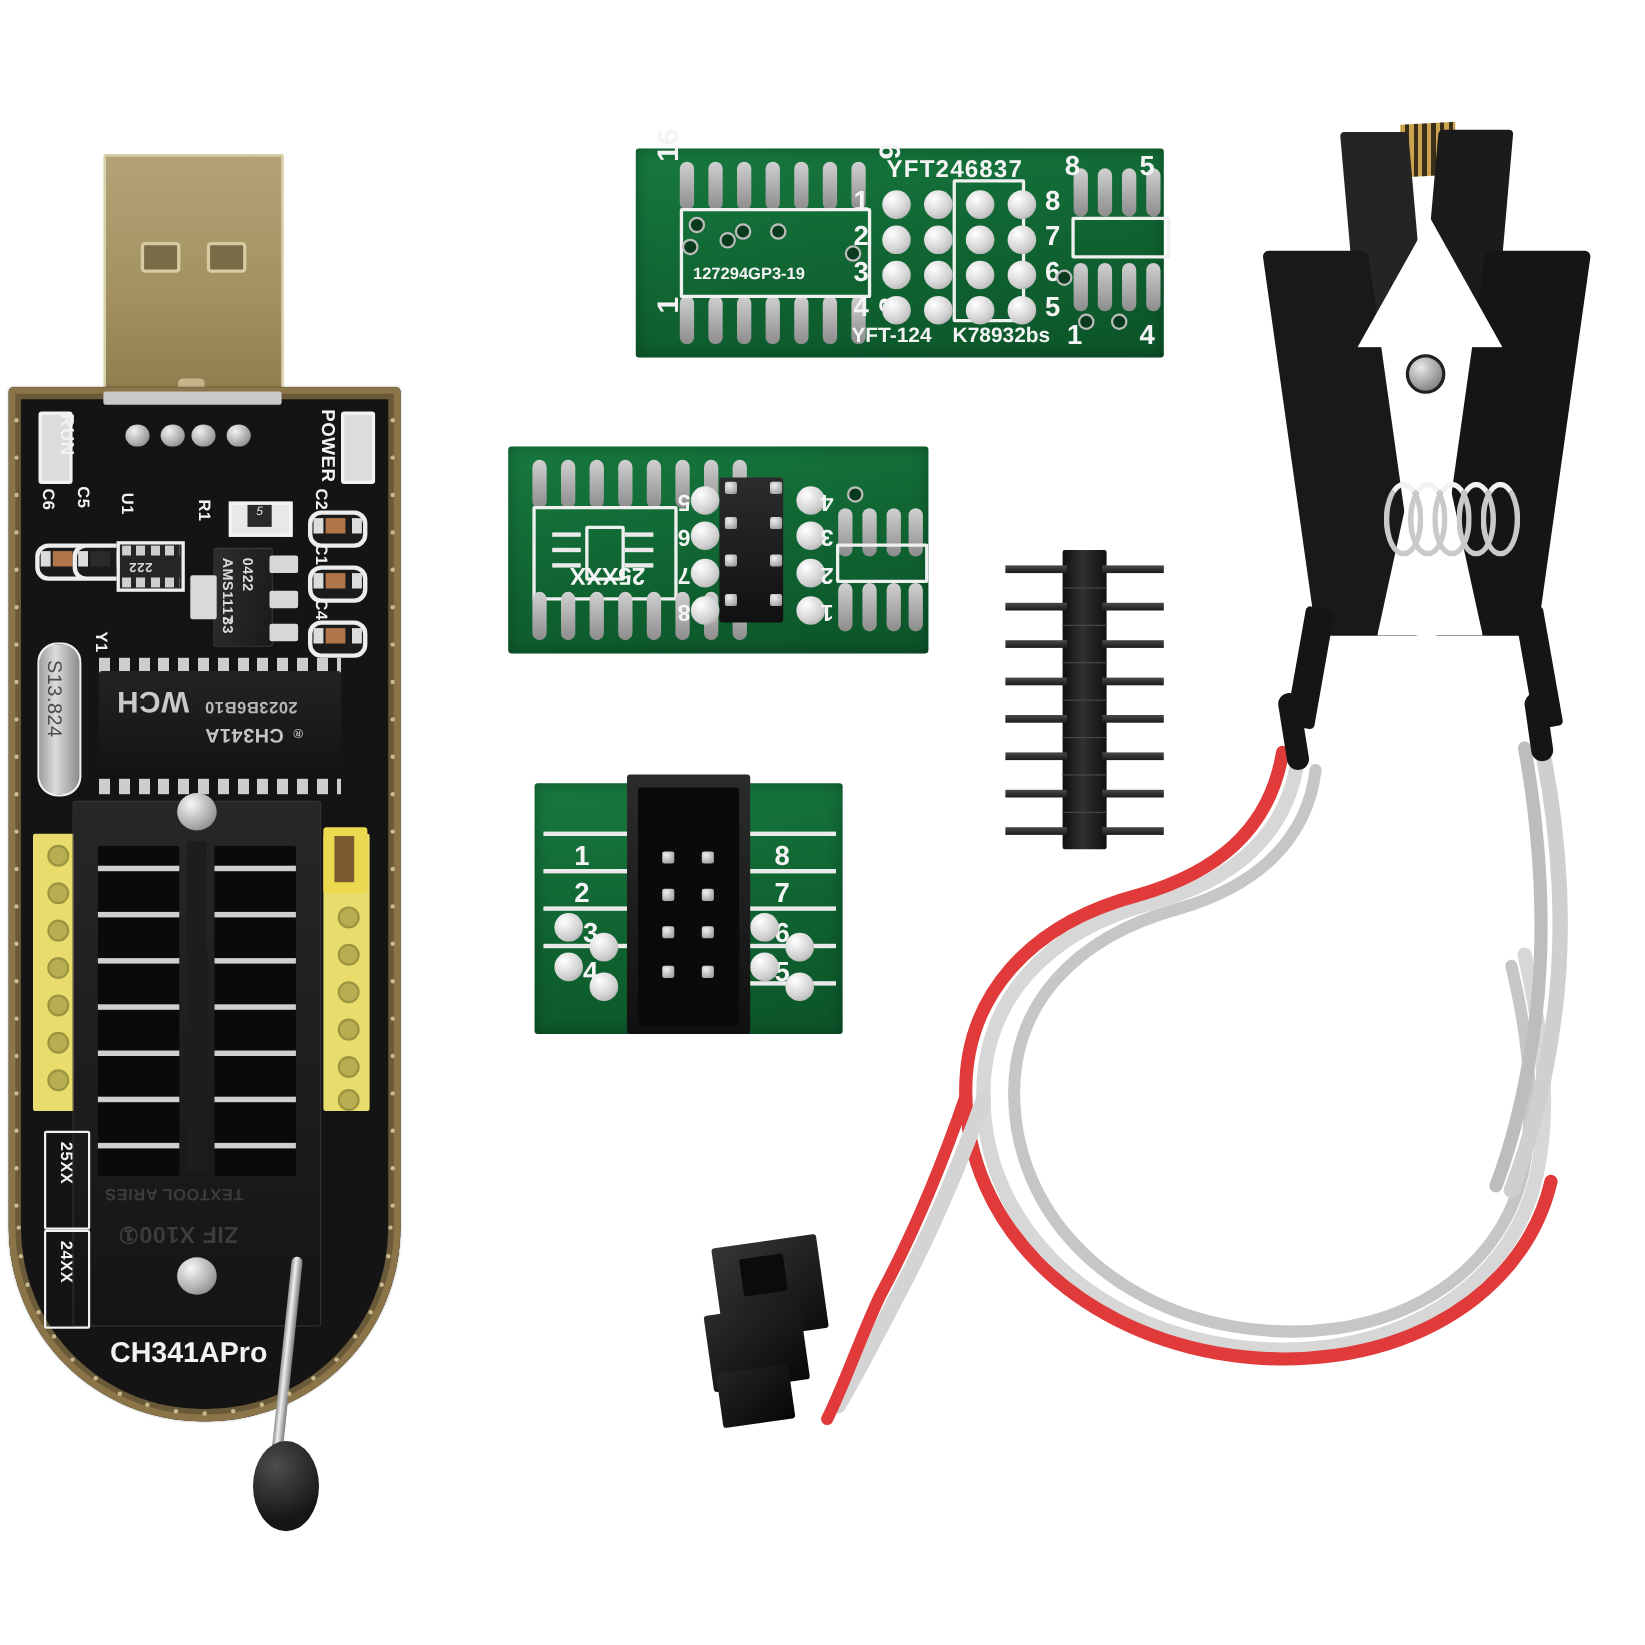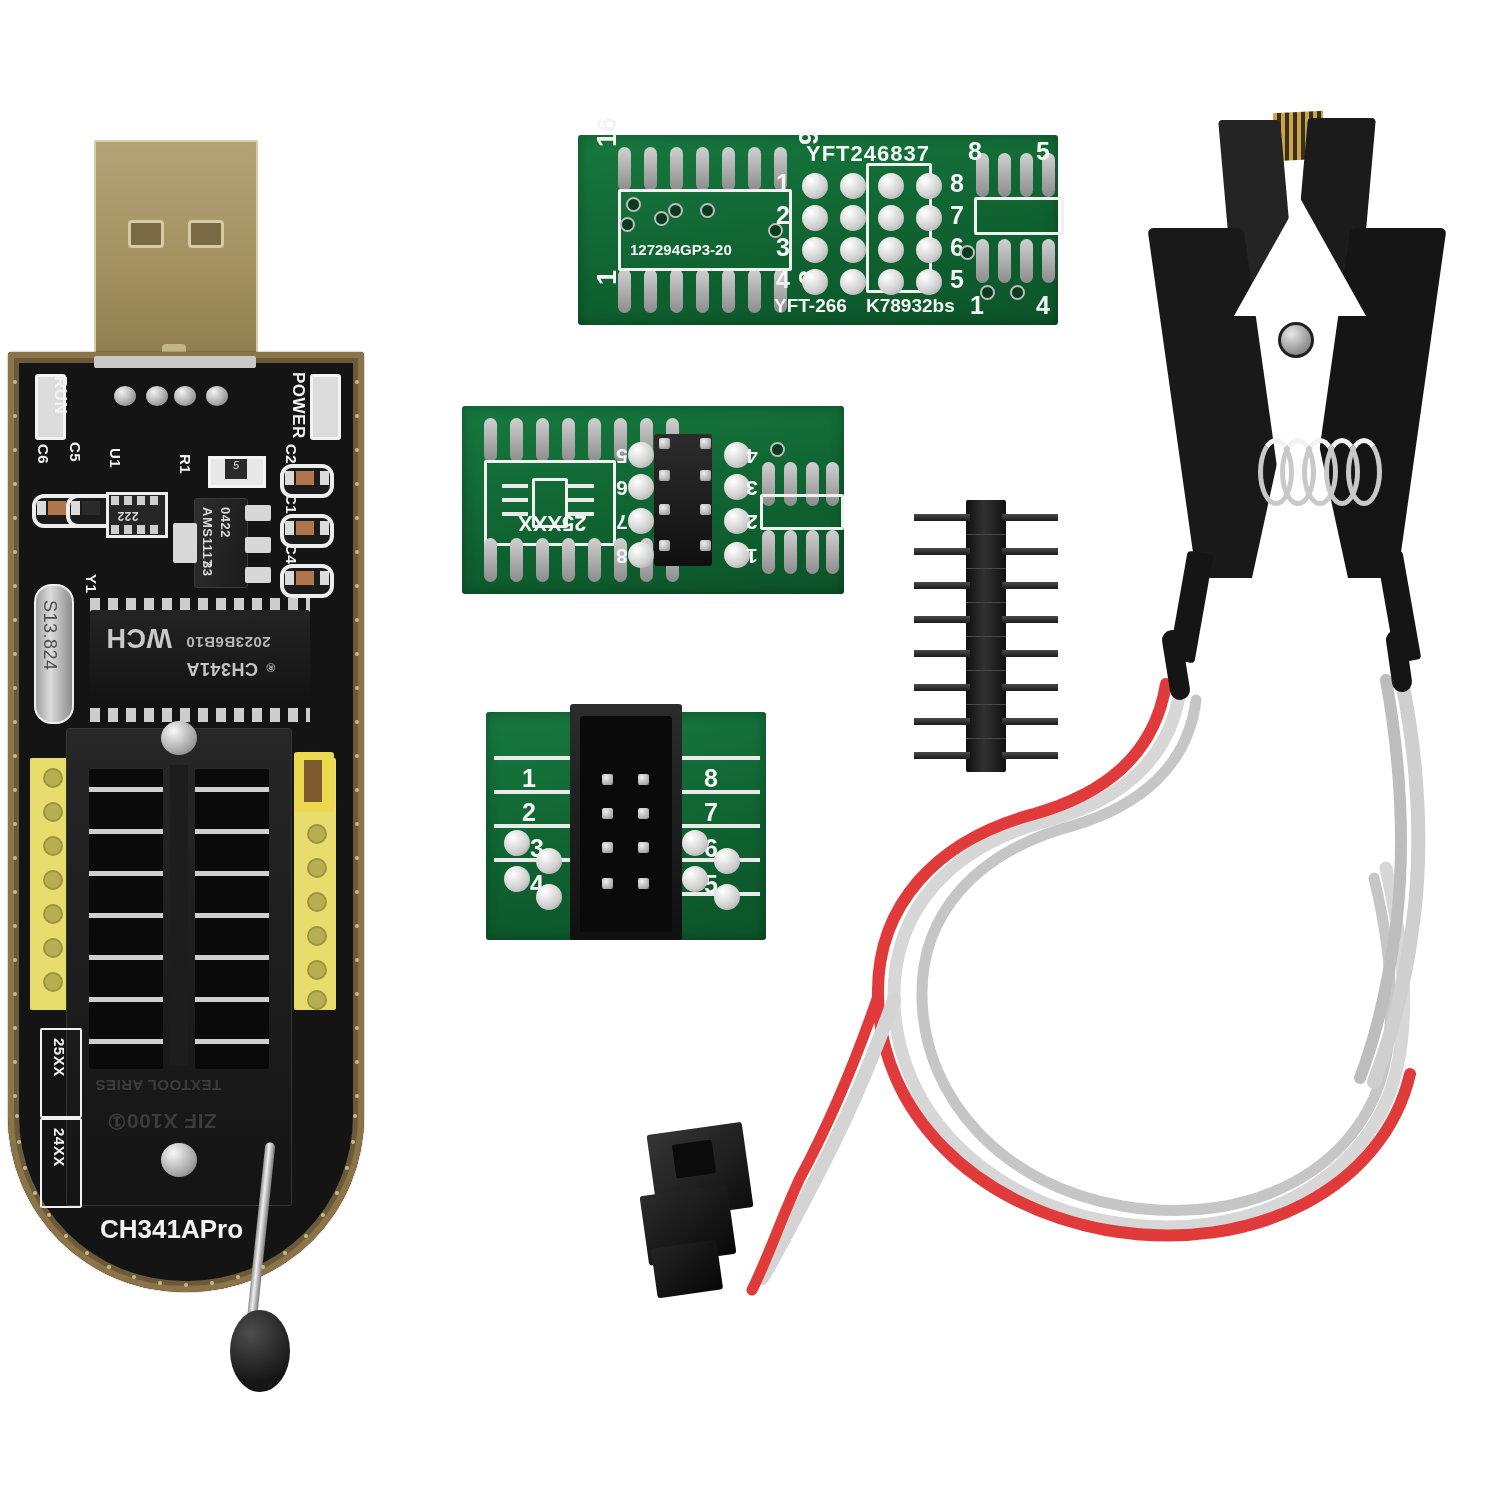--- a/index.html
+++ b/index.html
@@ -383,21 +383,21 @@
   <div class="pad" style="left:144px;top:134px"></div>
       <div class="pad" style="left:170px;top:134px"></div>
   <div class="pad" style="left:196px;top:134px"></div>
   <div class="outline" style="left:40px;top:54px;width:168px;height:76px"></div>
   <div class="hole" style="left:48px;top:62px"></div>
   <div class="hole" style="left:76px;top:76px"></div>
   <div class="hole" style="left:90px;top:68px"></div>
   <div class="hole" style="left:122px;top:68px"></div>
   <div class="hole" style="left:190px;top:88px"></div>
   <div class="hole" style="left:42px;top:82px"></div>
-  <div class="gsilk" style="left:52px;top:106px;font-size:15px">127294GP3-20</div>
+  <div class="gsilk" style="left:52px;top:106px;font-size:15px">127294GP3-19</div>
   <div class="gsilk" style="left:14px;top:12px;font-size:27px;transform:rotate(-90deg);transform-origin:left top">16</div>
   <div class="gsilk" style="left:216px;top:10px;font-size:27px;transform:rotate(-90deg);transform-origin:left top">9</div>
   <div class="gsilk" style="left:14px;top:150px;font-size:27px;transform:rotate(-90deg);transform-origin:left top">1</div>
   <div class="gsilk" style="left:216px;top:150px;font-size:27px;transform:rotate(-90deg);transform-origin:left top">8</div>
 
   <div class="gsilk" style="left:228px;top:6px;font-size:22px;letter-spacing:1px">YFT246837</div>
 
   <div class="outline" style="left:288px;top:28px;width:60px;height:124px"></div>
   <div class="rpad" style="left:224px;top:38px"></div>
       <div class="rpad" style="left:262px;top:38px"></div>
@@ -417,21 +417,21 @@
       <div class="rpad" style="left:338px;top:134px"></div>
   <div class="gsilk" style="left:198px;top:34px;font-size:25px">1</div>
   <div class="gsilk" style="left:198px;top:66px;font-size:25px">2</div>
   <div class="gsilk" style="left:198px;top:98px;font-size:25px">3</div>
   <div class="gsilk" style="left:198px;top:130px;font-size:25px">4</div>
   <div class="gsilk" style="left:372px;top:34px;font-size:25px">8</div>
   <div class="gsilk" style="left:372px;top:66px;font-size:25px">7</div>
   <div class="gsilk" style="left:372px;top:98px;font-size:25px">6</div>
   <div class="gsilk" style="left:372px;top:130px;font-size:25px">5</div>
 
-  <div class="gsilk" style="left:196px;top:160px;font-size:19px">YFT-266</div>
+  <div class="gsilk" style="left:196px;top:160px;font-size:19px">YFT-124</div>
   <div class="gsilk" style="left:288px;top:160px;font-size:19px">K78932bs</div>
 
   <div class="pad" style="left:398px;top:18px"></div>
       <div class="pad" style="left:420px;top:18px"></div>
   <div class="pad" style="left:442px;top:18px"></div>
       <div class="pad" style="left:464px;top:18px"></div>
   <div class="outline" style="left:396px;top:62px;width:84px;height:32px"></div>
   <div class="pad" style="left:398px;top:104px"></div>
       <div class="pad" style="left:420px;top:104px"></div>
   <div class="pad" style="left:442px;top:104px"></div>

